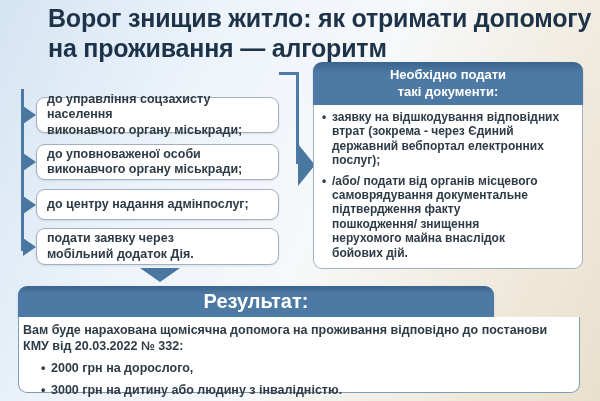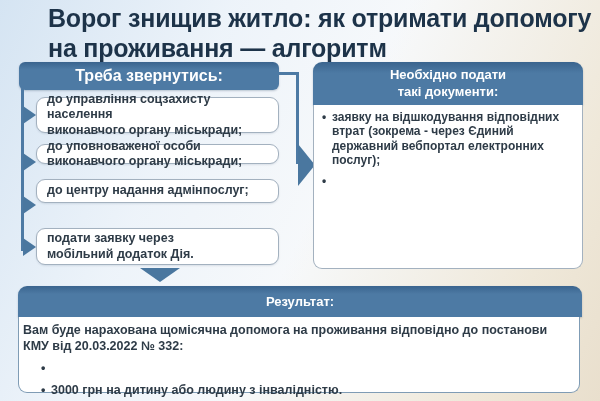--- a/index.html
+++ b/index.html
@@ -68,22 +68,22 @@
     display:flex;font-size:12px;font-weight:bold;color:#2e3b47;
     line-height:1.2;margin-bottom:6px;white-space:pre-line;
   }
   .bullet{flex:0 0 10px;color:#2e3b47;}
   .arrow-down{
     position:absolute;left:140px;top:268px;width:0;height:0;
     border-left:20px solid transparent;border-right:20px solid transparent;
     border-top:14px solid #4a779f;
   }
   .result-hdr{
-    position:absolute;left:18px;top:286px;width:564px;height:31px;
-    border-radius:9px 9px 0 0;font-size:13px;
+    position:absolute;left:18px;top:286px;width:476px;height:31px;
+    border-radius:9px 9px 0 0;font-size:20px;
   }
   .result-body{
     position:absolute;left:18px;top:317px;width:562px;height:76px;
     background:#fff;border:1.5px solid #7f9cb5;border-top:none;
     border-radius:0 0 9px 9px;box-sizing:border-box;
     padding:6px 12px 0 4px;
   }
   .result-intro{
     font-size:12.5px;font-weight:bold;color:#2e3b47;line-height:1.25;
     white-space:pre-line;
@@ -94,33 +94,32 @@
   }
 </style>
 </head>
 <body>
 
 <div class="stage">
 
   <div class="page-title">Ворог знищив житло: як отримати допомогу
 на проживання — алгоритм</div>
 
-  <div class="hdr left-hdr">Треба звернутись:</div>
   <div class="vline-left"></div>
 
   <div class="arrow-r" style="top:106px"></div>
   <div class="item" style="top:97px;height:36px">до управління соцзахисту населення
 виконавчого органу міськради;</div>
 
   <div class="arrow-r" style="top:153px"></div>
-  <div class="item" style="top:144px;height:20px">до уповноваженої особи
+  <div class="item" style="top:144px;height:36px">до уповноваженої особи
 виконавчого органу міськради;</div>
 
   <div class="arrow-r" style="top:196px"></div>
-  <div class="item" style="top:179px;height:24px">до центру надання адмінпослуг;</div>
+  <div class="item" style="top:189px;height:31px">до центру надання адмінпослуг;</div>
 
   <div class="arrow-r" style="top:238px"></div>
   <div class="item" style="top:228px;height:37px">подати заявку через
 мобільний додаток Дія.</div>
 
   <div class="conn-h"></div>
   <div class="conn-v"></div>
   <div class="arrow-r-big"></div>
 
   <div class="right-panel">
@@ -129,32 +128,39 @@
     <div class="right-body">
       <div class="doc-item">
         <span class="bullet">•</span>
         <span>заявку на відшкодування відповідних
 втрат (зокрема - через Єдиний
 державний вебпортал електронних
 послуг);</span>
       </div>
       <div class="doc-item">
         <span class="bullet">•</span>
+        <span>/або/ подати від органів місцевого
+самоврядування документальне
+підтвердження факту
+пошкодження/ знищення
+нерухомого майна внаслідок
+бойових дій.</span>
       </div>
     </div>
   </div>
 
   <div class="arrow-down"></div>
 
   <div class="hdr result-hdr">Результат:</div>
   <div class="result-body">
     <div class="result-intro">Вам буде нарахована щомісячна допомога на проживання відповідно до постанови
 КМУ від 20.03.2022 № 332:</div>
     <div class="result-item">
       <span class="bullet">•</span>
+      <span>2000 грн на дорослого,</span>
     </div>
     <div class="result-item">
       <span class="bullet">•</span>
       <span>3000 грн на дитину або людину з інвалідністю.</span>
     </div>
   </div>
 
 </div>
 
 </body></html>

